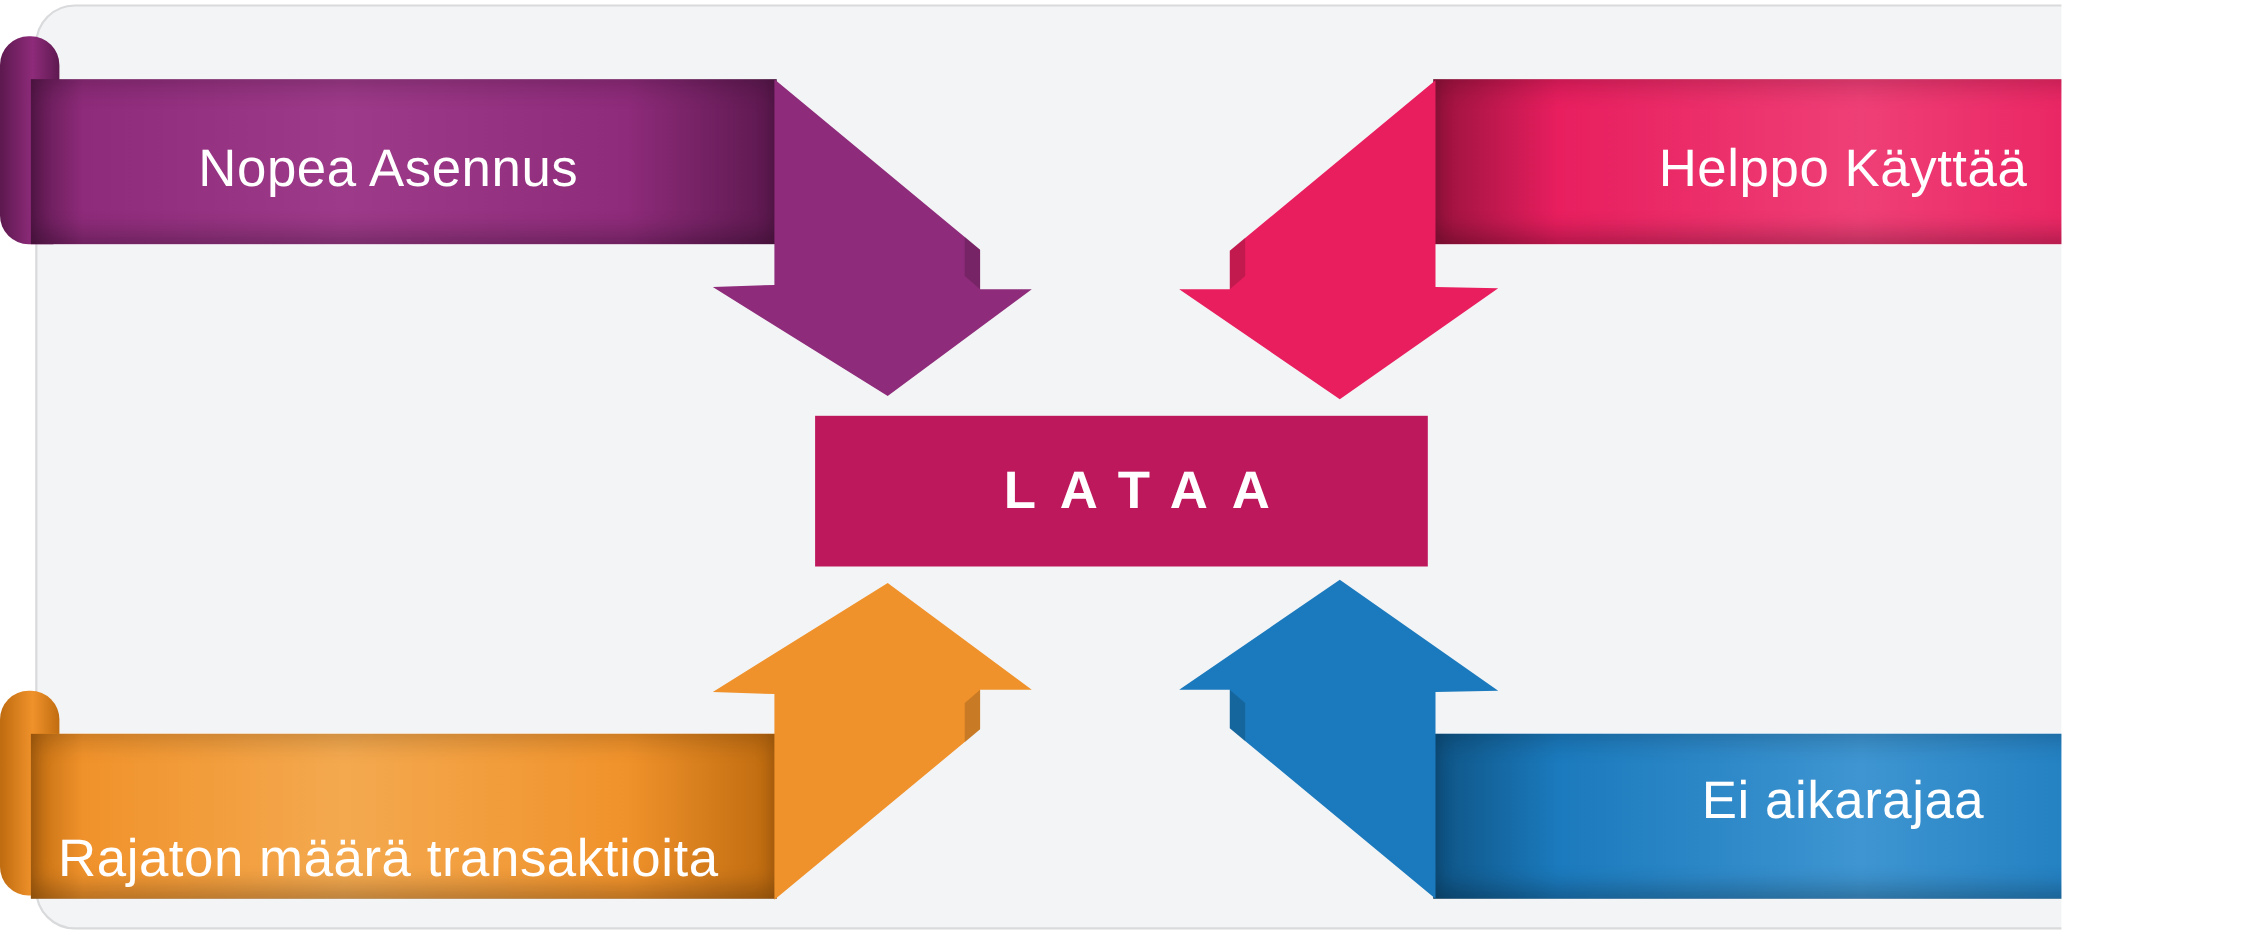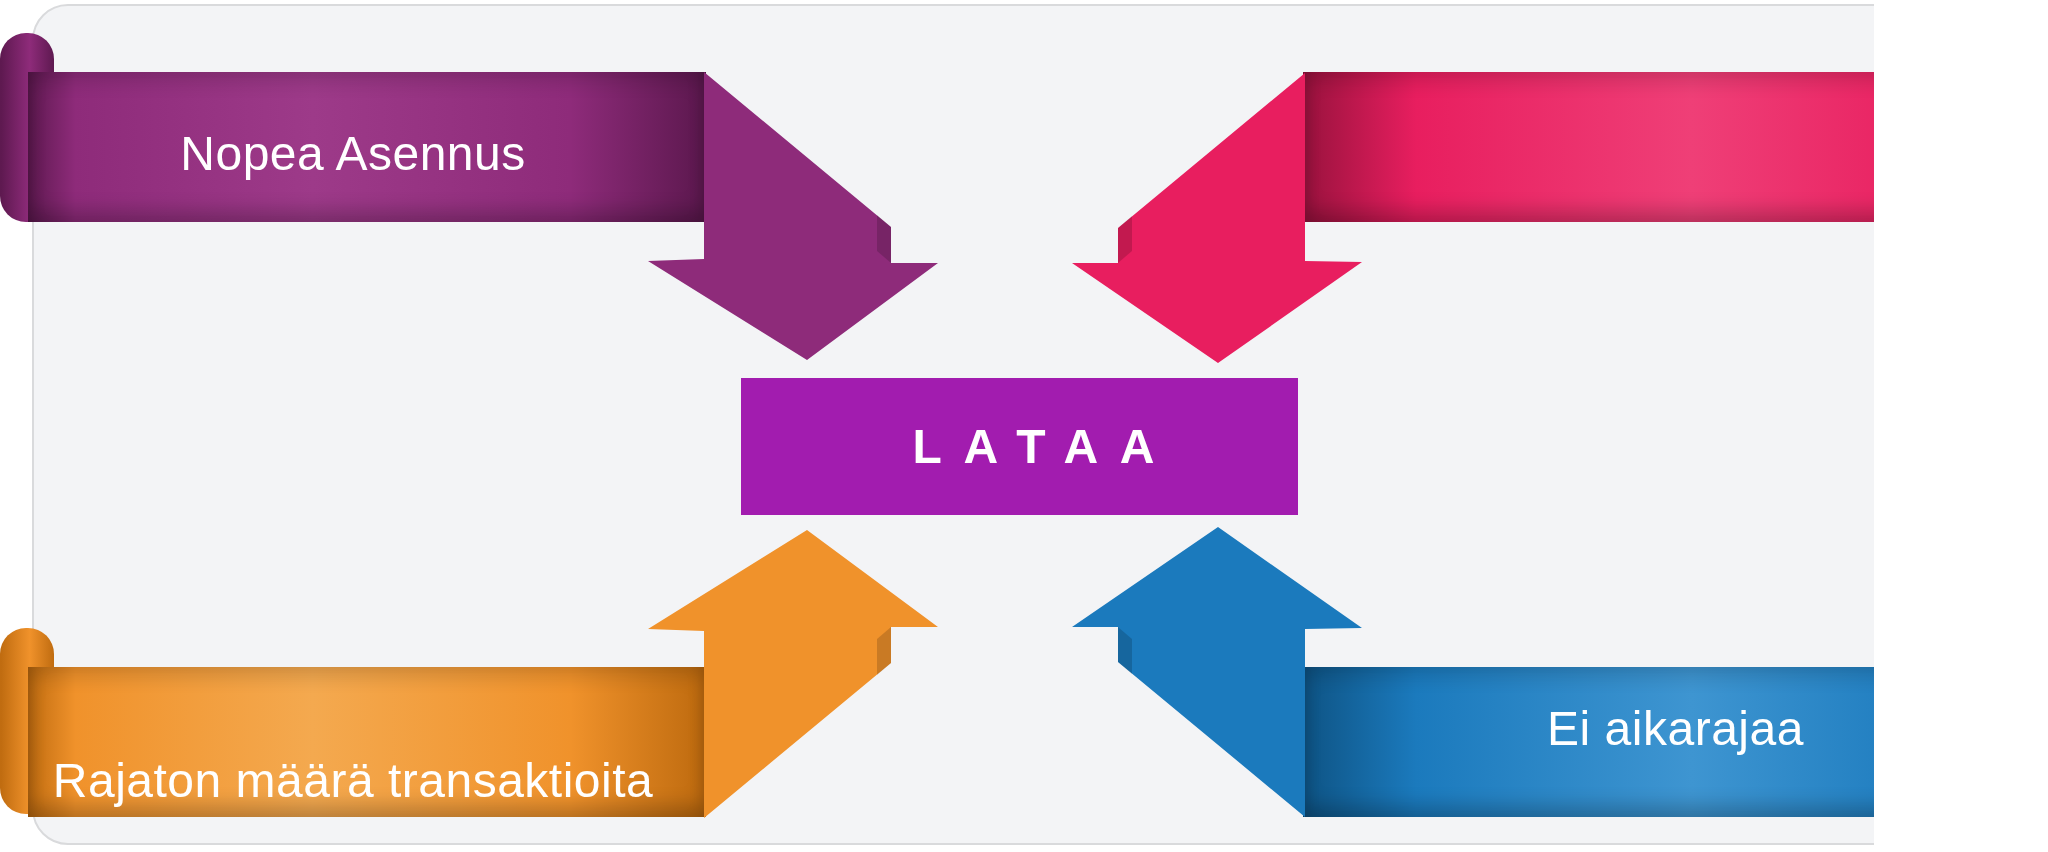--- a/index.html
+++ b/index.html
@@ -87,20 +87,21 @@
     <polygon fill="rgba(0,0,0,0.16)" points="877,215 891,227 891,263 877,251"></polygon>
     <polygon points="1305,73 1118,228 1118,263 1072,263 1218,363 1362,262 1305,261" fill="#e81e5f"></polygon>
     <polygon fill="rgba(0,0,0,0.16)" points="1132,216 1118,228 1118,263 1132,251"></polygon>
     <polygon points="704,818 891,663 891,627 938,627 807,530 648,629 704,631" fill="#f0922b"></polygon>
     <polygon fill="rgba(0,0,0,0.16)" points="877,675 891,663 891,627 877,639"></polygon>
     <polygon points="1305,817 1118,662 1118,627 1072,627 1218,527 1362,628 1305,629" fill="#1b7abd"></polygon>
     <polygon fill="rgba(0,0,0,0.16)" points="1132,674 1118,662 1118,627 1132,639"></polygon>
   </svg>
 
   <div class="ribbon-label tl">Nopea Asennus</div>
+  <div class="ribbon-label tr">Helppo Käyttää</div>
   <div class="ribbon-label bl">Rajaton määrä transaktioita</div>
   <div class="ribbon-label br">Ei aikarajaa</div>
 
-  <button class="cta" style="background: #a21caf; padding-left: 34px;">
+  <button class="cta" style="background: #be185d; padding-left: 34px;">
     <span style="color: rgb(255, 255, 255);">LATAA</span>
   </button>
 
 </div>
 
 </body></html>

